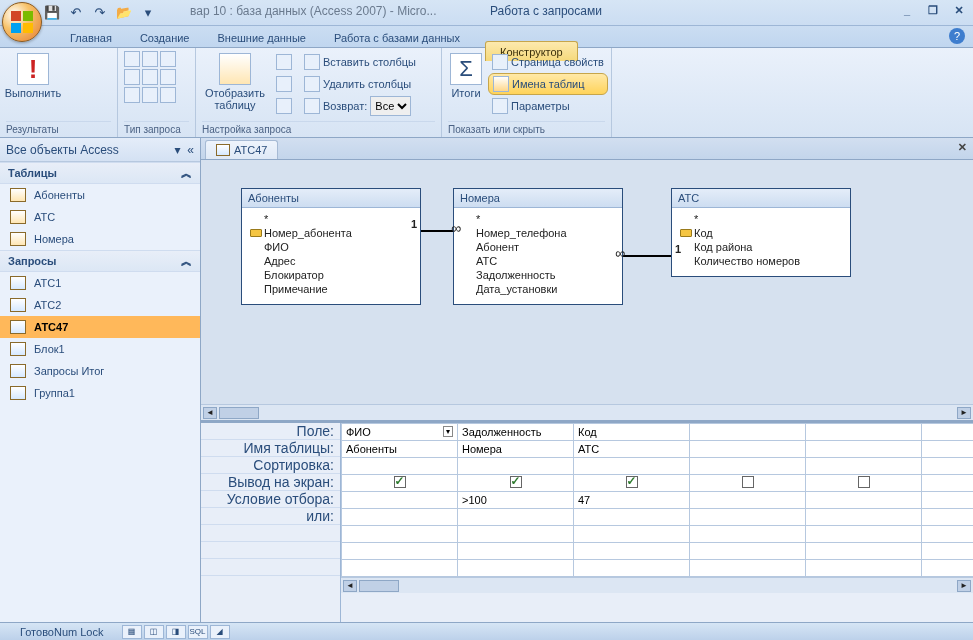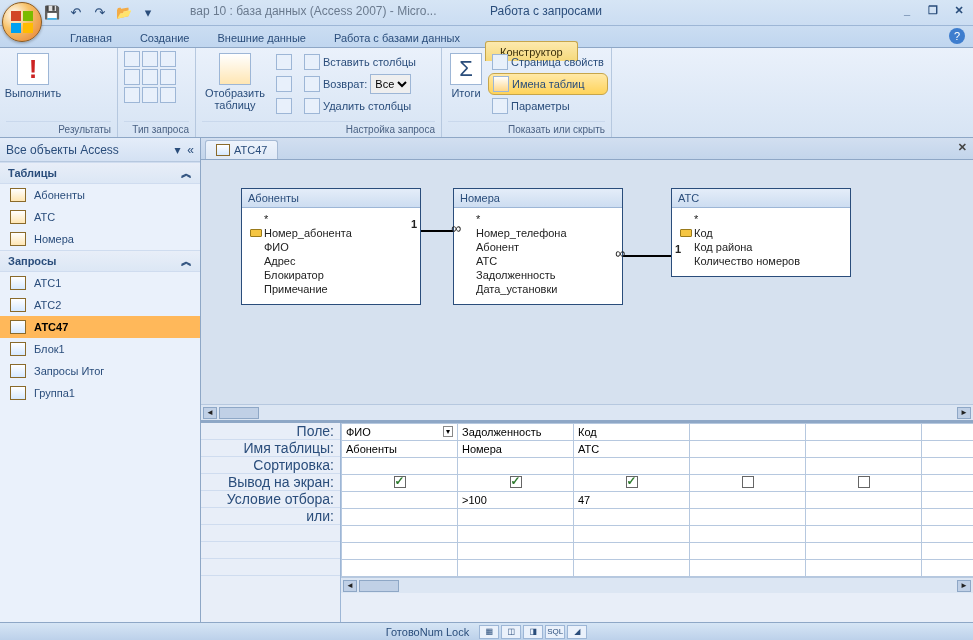--- a/index.html
+++ b/index.html
@@ -25,21 +25,21 @@
 .rtab{padding:4px 14px 3px;color:#2a4d7b;cursor:default}
 .rtab.active{background:linear-gradient(#f6e5a6,#f3d77a);border:1px solid #c6a54b;border-bottom:none;border-radius:3px 3px 0 0;color:#3b2f0a;position:relative;top:1px}
 .context-group{position:absolute;left:485px;top:12px;height:22px;display:flex;align-items:flex-end}
 .context-group .rtab.active{background:linear-gradient(#fce9ae,#f6d97b)}
 .help-icon{position:absolute;right:8px;top:2px;width:16px;height:16px;border-radius:50%;background:#3e7dce;color:#fff;text-align:center;font-size:11px;line-height:16px}
 
 
 .ribbon{height:90px;background:linear-gradient(#eaf1fb,#d7e4f4);border-bottom:1px solid #8ea7c6;display:flex}
 .rgroup{border-right:1px solid #b6c8df;padding:3px 6px 2px;display:flex;flex-direction:column;justify-content:space-between;position:relative}
 .rgroup .gbody{display:flex;gap:4px;flex:1}
-.rgroup .glabel{text-align:right;font-size:10px;color:#4a6183;padding-top:2px;border-top:1px solid #c9d8ec;margin-top:0}
+.rgroup .glabel{text-align:left;font-size:10px;color:#4a6183;padding-top:2px;border-top:1px solid #c9d8ec;margin-top:0}
 .bigbtn{width:54px;display:flex;flex-direction:column;align-items:center;gap:2px;padding:2px;text-align:center;font-size:11px;color:#2a4d7b}
 .bigbtn .ic{width:32px;height:32px;border:1px solid #9db6d6;background:#fff}
 .tb{display:flex;align-items:center;gap:3px;height:22px;padding:0 4px;font-size:11px;color:#2a4d7b;white-space:nowrap}
 .tb.hl{background:linear-gradient(#ffe9a8,#ffd35a);border:1px solid #c6a54b;border-radius:6px}
 .smic{width:16px;height:16px;display:inline-block;border:1px solid #9db6d6;background:#e8f0fb}
 select.rsel{height:20px;font-size:11px;border:1px solid #9db6d6}
 
 
 .workarea{position:absolute;top:138px;left:0;right:0;bottom:18px;background:#b9cde5;display:flex}
 .navpane{width:201px;background:#eaf1fb;border-right:1px solid #8ea7c6;display:flex;flex-direction:column}
@@ -70,21 +70,21 @@
 .qbe{flex:0 0 200px;background:#e8eef8;display:flex;border-top:1px solid #8ea7c6;overflow:hidden;position:relative}
 .qbe-labels{width:140px;flex-shrink:0;border-right:1px solid #9db6d6;background:#e8eef8}
 .qbe-labels div{height:17px;line-height:17px;text-align:right;padding-right:6px;border-bottom:1px solid #cfdcef;color:#2a4d7b;font-size:14px}
 .qbe-grid{flex:1;overflow:auto}
 .qbe-grid table{border-collapse:collapse;width:100%}
 .qbe-grid td{border:1px solid #b6c8df;height:17px;min-width:116px;padding:0 4px;font-size:11px;background:#fff;color:#000}
 .chk{display:inline-block;width:12px;height:12px;border:1px solid #666;background:#fff;position:relative}
 .chk.on::after{content:"✓";position:absolute;left:0;top:-3px;color:#2d7a2d;font-weight:bold;font-size:12px}
 
 
-.statusbar{position:absolute;bottom:0;left:0;right:0;height:18px;background:linear-gradient(#d6e5f5,#bcd1ea);border-top:1px solid #8ea7c6;display:flex;align-items:center;padding:0 4px;font-size:11px;color:#2a4d7b;justify-content:center}
+.statusbar{position:absolute;bottom:0;left:0;right:0;height:18px;background:linear-gradient(#d6e5f5,#bcd1ea);border-top:1px solid #8ea7c6;display:flex;align-items:center;padding:0 20px;font-size:11px;color:#2a4d7b;justify-content:flex-start}
 .statusbar .rbtns{display:flex;gap:2px}
 .statusbar .vbtn{width:20px;height:14px;border:1px solid #9db6d6;background:#eaf1fb;font-size:8px;display:flex;align-items:center;justify-content:center}
 
 .scroll-h{height:16px;background:#dce6f3;border-top:1px solid #b6c8df;position:relative}
 .scroll-h .thumb{position:absolute;left:18px;top:2px;width:40px;height:12px;background:#c0d0e6;border:1px solid #8ea7c6}
 .scroll-h .ar{position:absolute;top:2px;width:14px;height:12px;background:#c0d0e6;border:1px solid #8ea7c6;font-size:8px;text-align:center}
 </style>
 </head>
 <body>
 
@@ -165,26 +165,26 @@
             <span class="smic"></span>
           </div>
       </div>
       <div style="display:flex;flex-direction:column;gap:0">
         <div class="tb">
             <span class="smic"></span>
             <span>Вставить столбцы</span>
           </div>
         <div class="tb">
             <span class="smic"></span>
+            <span>Удалить столбцы</span>
+          </div>
+        <div class="tb">
+            <span class="smic"></span>
             <span>Возврат:</span> 
             <select class="rsel"><option>Все</option></select>
-          </div>
-        <div class="tb">
-            <span class="smic"></span>
-            <span>Удалить столбцы</span>
           </div>
       </div>
     </div>
     <div class="glabel">Настройка запроса</div>
   </div>
   <div class="rgroup" style="width:170px">
     <div class="gbody">
       <div class="bigbtn" style="width:42px">
           <span class="ic" style="font-size:22px;line-height:30px;text-align:center">Σ</span>
           <span>Итоги</span>
@@ -419,21 +419,21 @@
           <span class="thumb"></span>
           <span class="ar" style="right:2px">►</span>
         </div>
       </div>
     </div>
   </div>
 </div>
 
 <div class="statusbar">
   <span>Готово</span>
-  <span style="display:flex;align-items:center;gap:10px">
+  <span style="display:flex;align-items:center;gap:18px">
     <span>Num Lock</span>
     <span class="rbtns">
       <span class="vbtn">▦</span>
       <span class="vbtn">◫</span>
       <span class="vbtn">◨</span>
       <span class="vbtn">SQL</span>
       <span class="vbtn">◢</span>
     </span>
   </span>
 </div>

